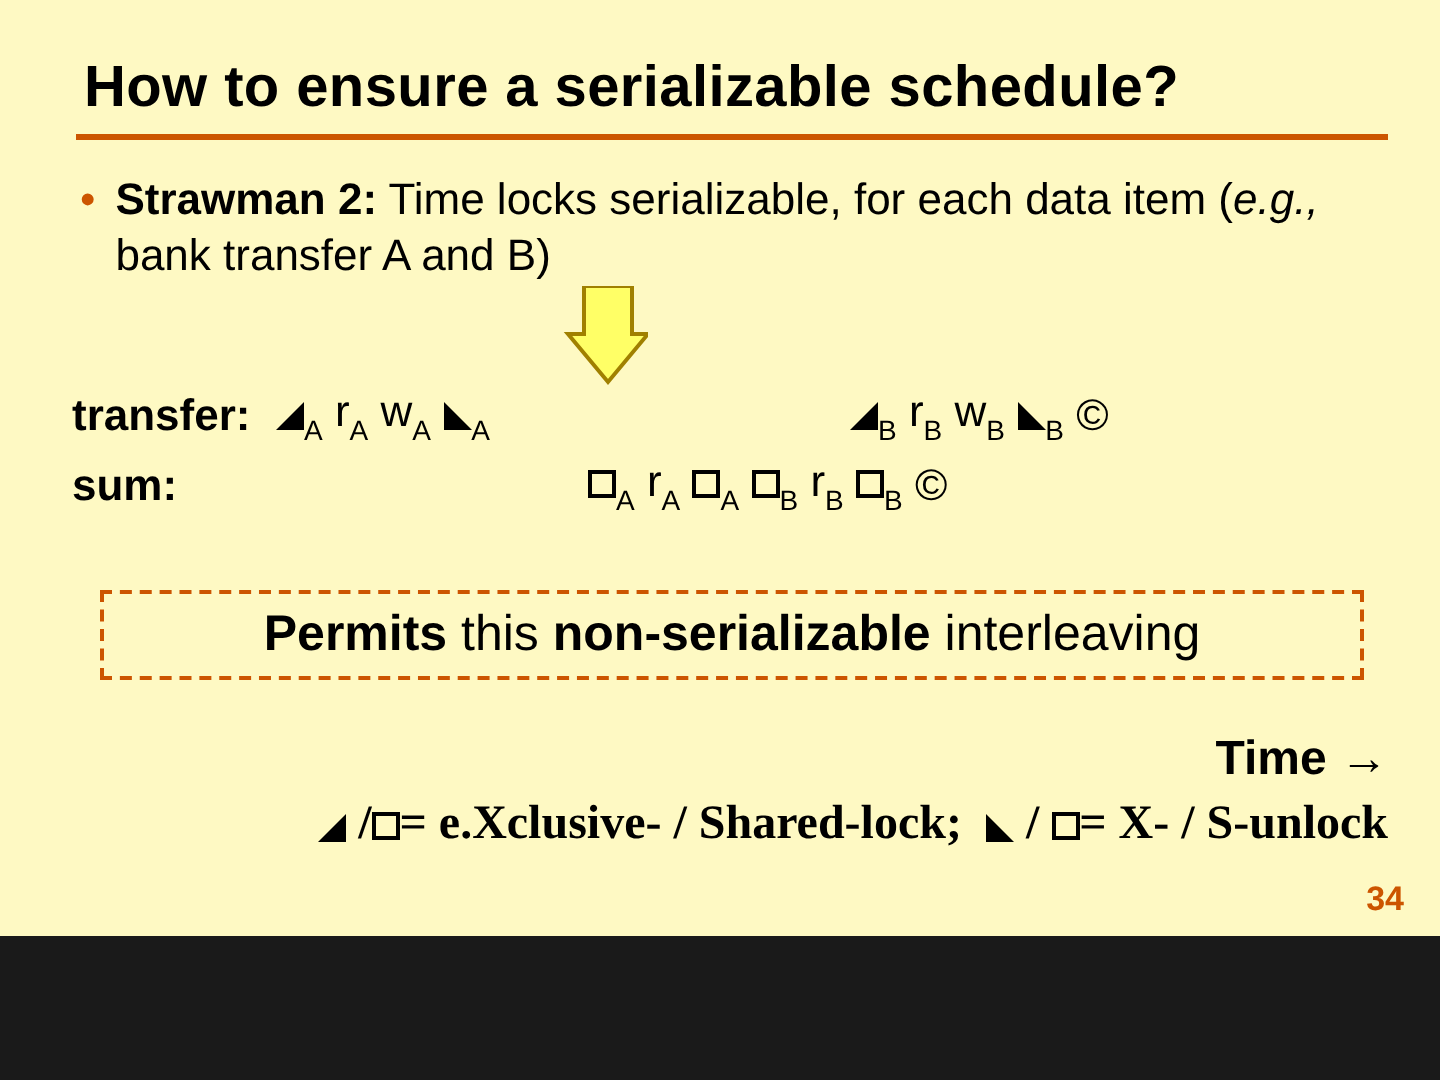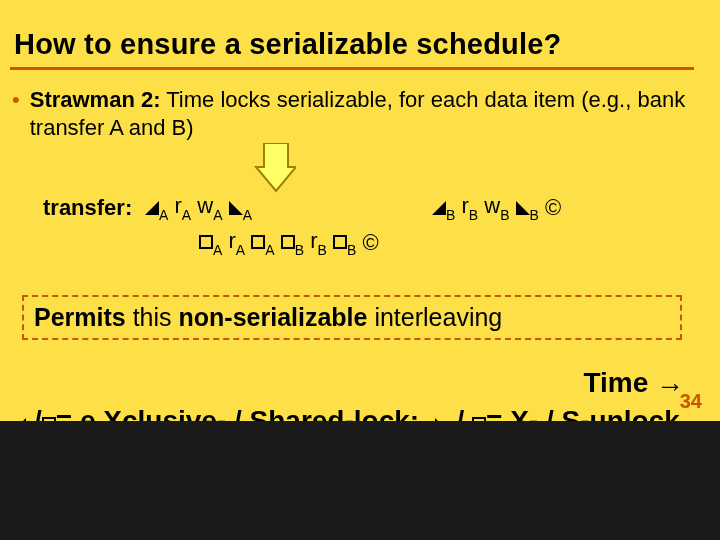--- a/index.html
+++ b/index.html
@@ -1,20 +1,20 @@
 <!DOCTYPE html>
 <html><head>
 <meta charset="utf-8">
 <style>
   html,body{margin:0;padding:0;background:#1a1a1a;}
   .slide{
-    width:720px;height:421px;
-    background:#fde047;
+    width:720px;height:468px;
+    background:#fef9c3;
     box-sizing:border-box;
-    padding:28px 24px 12px 8px;
+    padding:28px 24px 12px 36px;
     font-family:Arial,Helvetica,sans-serif;
     color:#000;
     position:relative;
   }
   .title{
     font-size:29px;
     font-weight:bold;
     margin:0 0 6px 6px;
     letter-spacing:0.2px;
   }
@@ -26,24 +26,24 @@
     display:flex;
     font-size:22px;
     line-height:1.25;
     margin-bottom:50px;
   }
   .bullet .dot{
     color:#cc5500;font-size:22px;
     margin:0 10px 0 4px;line-height:1.25;
   }
   .u{}
-  .i{}
+  .i{font-style:italic;}
   .b{font-weight:bold;}
   .seqwrap{position:relative;margin-bottom:36px;}
-  .row{display:flex;align-items:flex-end;font-size:22px;line-height:1.4;margin-bottom:2px;margin-left:35px;}
+  .row{display:flex;align-items:flex-end;font-size:22px;line-height:1.4;margin-bottom:2px;}
   .lbl{font-weight:bold;width:102px;flex-shrink:0;}
   .tok{display:inline-block;white-space:nowrap;}
   .sub{font-size:14px;vertical-align:sub;position:relative;top:2px;}
   .triLock{ 
     display:inline-block;width:0;height:0;
     border-left:14px solid transparent;
     border-bottom:14px solid #000;
     vertical-align:-2px;
   }
   .triUnlock{ 
@@ -58,30 +58,31 @@
   .arrow{
     position:absolute;left:240px;top:-48px;
   }
   .arrow svg{display:block;}
   
   .permits{
     border:2px dashed #cc5500;
     margin:0 14px 24px 14px;
     padding:6px 10px;
     font-size:25px;
+    text-align:center;
   }
   .legend{
-    font-size:28px;
+    font-size:24px;
     text-align:right;
     line-height:1.35;
-    margin-right:12px;
+    margin-right:2px;
   }
   .pagenum{
     position:absolute;right:18px;bottom:8px;
-    color:#cc5500;font-weight:bold;font-size:20px;margin-top:15px;
+    color:#cc5500;font-weight:bold;font-size:17px;margin-top:15px;
   }
   .gap{display:inline-block;width:180px;}
 </style>
 </head>
 <body>
 
 <div class="slide">
 
   <h1 class="title">How to ensure a serializable schedule?</h1>
   <hr class="rule">
@@ -109,37 +110,38 @@
       &nbsp;<span class="tok"><span class="triUnlock"></span><span class="sub">A</span></span>
       <span class="gap"></span>
       <span class="tok"><span class="triLock"></span><span class="sub">B</span></span>
       &nbsp;<span class="tok"><span>r</span><span class="sub">B</span></span>
       &nbsp;<span class="tok"><span>w</span><span class="sub">B</span></span>
       &nbsp;<span class="tok"><span class="triUnlock"></span><span class="sub">B</span></span>
       &nbsp;<span class="commit">©</span>
     </div>
 
     <div class="row">
+      <span class="lbl">sum:</span>
       <span style="display:inline-block;width:156px;"></span>
       <span class="tok"><span class="box"></span><span class="sub">A</span></span>
       &nbsp;<span class="tok"><span>r</span><span class="sub">A</span></span>
       &nbsp;<span class="tok"><span class="box"></span><span class="sub">A</span></span>
       &nbsp;<span class="tok"><span class="box"></span><span class="sub">B</span></span>
       &nbsp;<span class="tok"><span>r</span><span class="sub">B</span></span>
       &nbsp;<span class="tok"><span class="box"></span><span class="sub">B</span></span>
       &nbsp;<span class="commit">©</span>
     </div>
   </div>
 
   <div class="permits">
     <span class="b">Permits</span><span> this </span><span class="b">non-serializable</span><span> interleaving</span>
   </div>
 
   <div class="legend">
     <div class="b">Time →</div>
-    <div class="b" style="text-align:center;">
+    <div class="b" style="text-align:right;font-family:Liberation Serif, serif;">
       <span class="triLock"></span><span> /</span><span class="box"></span><span>= e.Xclusive- / Shared-lock;</span>
       &nbsp;<span class="triUnlock"></span><span> / </span><span class="box"></span><span>= X- / S-unlock</span>
     </div>
   </div>
 
   <div class="pagenum">34</div>
 </div>
 
 </body></html>

